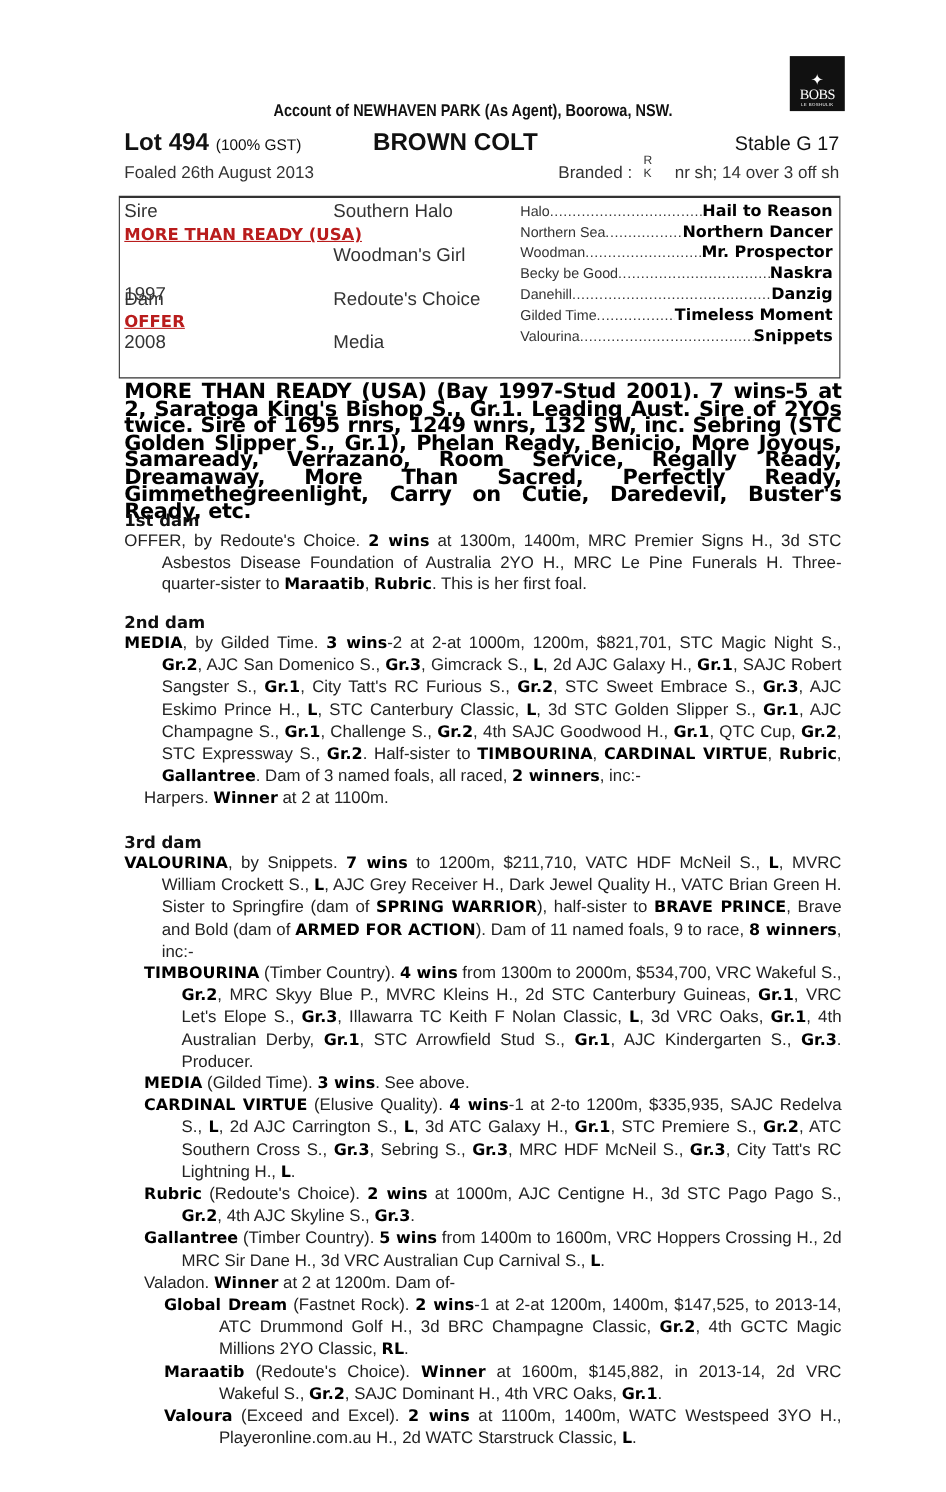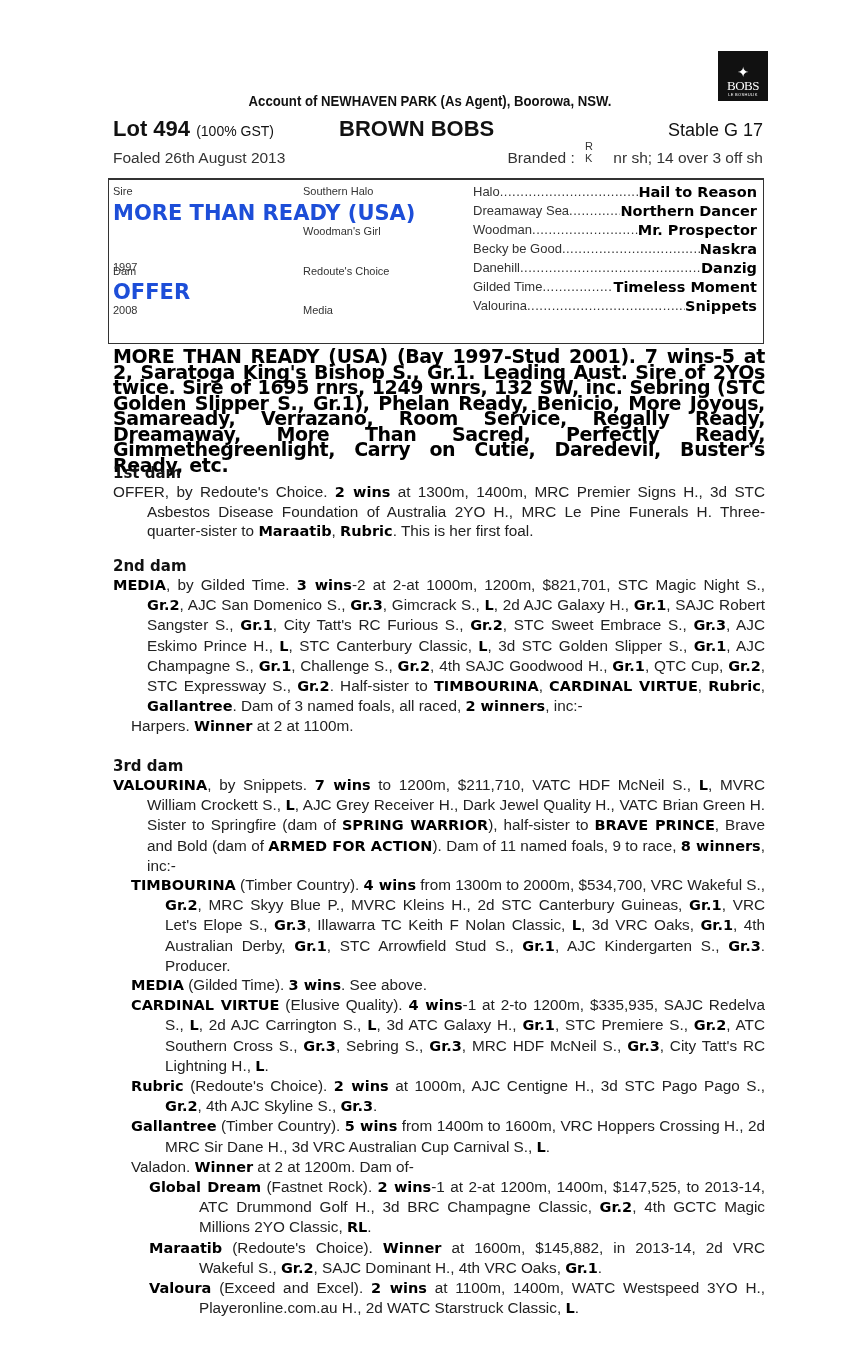--- a/index.html
+++ b/index.html
@@ -20,22 +20,22 @@
   .stable { position:absolute; right:0; top:3px; font-weight:normal; font-size:18px; line-height:20px; }
 
   .foaled-row { position:absolute; left:113px; top:149px; width:650px; height:20px; font-size:15.5px; color:#333; }
   .foaled { position:absolute; left:0; top:0;text-align:right; }
   .branded { position:absolute; right:0; top:0; }
   .brand-mark { display:inline-block; position:relative; width:14px; height:16px; vertical-align:top; margin:0 12px 0 4px; }
   .brand-mark .bm-top { position:absolute; left:2px; top:-8px; font-size:11px; line-height:11px; }
   .brand-mark .bm-bot { position:absolute; left:2px; top:4px; font-size:11px; line-height:11px; }
 
   .ped-box { position:absolute; left:108px; top:178px; width:656px; height:166px; border:1.5px solid #333; border-top-width:2px; box-sizing:border-box; font-size:13px; color:#333; }
-  .ped-l { position:absolute; font-size:11px; line-height:15px; }
-  .ped-big { position:absolute; font-weight:bold; font-size:21px; line-height:16px; color:#1d4ed8; font-family:"DejaVu Sans", sans-serif; }
+  .ped-l { position:absolute; font-size:17px; line-height:15px; }
+  .ped-big { position:absolute; font-weight:bold; font-size:15px; line-height:16px; color:#b91c1c; font-family:"DejaVu Sans", sans-serif;text-decoration:underline; }
   .ped-right { position:absolute; left:364px; width:284px; }
   .gp-row { display:flex; font-size:13px; line-height:18px; height:19px; }
   .gp-row .a { white-space:nowrap; }
   .gp-row .dots { flex:1; overflow:hidden; white-space:nowrap; letter-spacing:0.5px; }
   .gp-row .dots::before { content:"......................................................................................................"; }
   .gp-row .b { white-space:nowrap; }
 
   .sire-para { position:absolute; left:113px; top:349px; width:652px; font-family:"DejaVu Sans", sans-serif; font-weight:bold; font-size:19px; line-height:15.5px; text-align:justify; letter-spacing:-0.35px; color:#000; }
 
   .section { position:absolute; left:113px; width:652px; }
@@ -57,21 +57,21 @@
     <span class="sub">LE BOSHULIK</span>
   </div>
 
   <div class="account">Account of NEWHAVEN PARK (As  Agent), Boorowa, NSW.</div>
 
   <div class="lot-row">
     <div class="lot">
       <span>Lot 494</span>
       <span class="gst">(100% GST)</span>
     </div>
-    <div class="colt">BROWN BOBS</div>
+    <div class="colt">BROWN COLT</div>
     <div class="stable">Stable G 17</div>
   </div>
 
   <div class="foaled-row">
     <div class="foaled">Foaled 26th August 2013</div>
     <div class="branded">
       <span>Branded :</span>
       <span class="brand-mark">
         <span class="bm-top">R</span>
         <span class="bm-bot">K</span>
@@ -93,21 +93,21 @@
     <div class="ped-l" style="left:194px;top:84px;">Redoute's Choice</div>
     <div class="ped-l" style="left:194px;top:123px;">Media</div>
 
     <div class="ped-right" style="top:3px;">
       <div class="gp-row">
           <span class="a">Halo</span>
           <span class="dots"></span>
           <span class="b">Hail to Reason</span>
         </div>
       <div class="gp-row">
-          <span class="a">Dreamaway Sea</span>
+          <span class="a">Northern Sea</span>
           <span class="dots"></span>
           <span class="b">Northern Dancer</span>
         </div>
       <div class="gp-row">
           <span class="a">Woodman</span>
           <span class="dots"></span>
           <span class="b">Mr. Prospector</span>
         </div>
       <div class="gp-row">
           <span class="a">Becky be Good</span>

